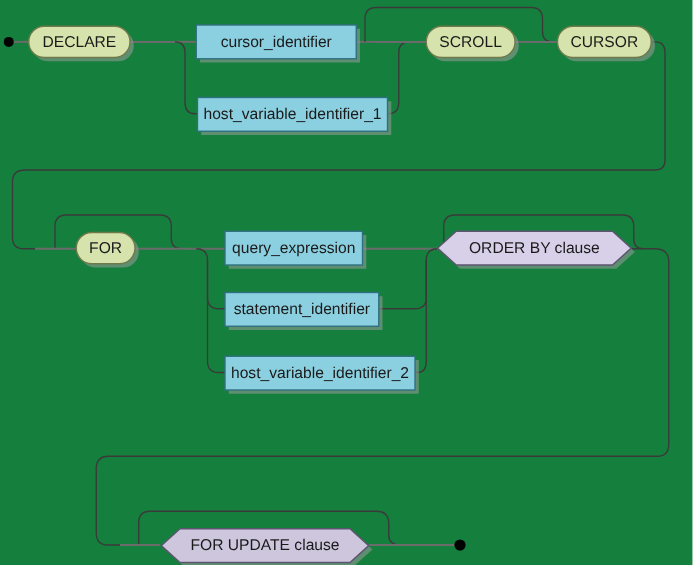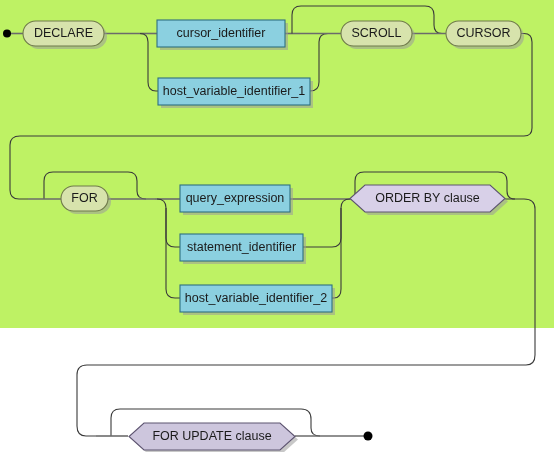--- a/index.html
+++ b/index.html
@@ -9,22 +9,22 @@
   }
   body {
     width: 554px;
     height: 452px;
     font-family: "Liberation Sans", sans-serif;
     overflow: hidden;
   }
   #diagram-root {
     position: relative;
     width: 554px;
-    height: 328px;
-    background: #bef264;
+    height: 452px;
+    background: #15803d;
   }
   svg#railroad {
     position: absolute;
     top: 0;
     left: 0;
     width: 554px;
     height: 452px;
     display: block;
   }
   .rail {

